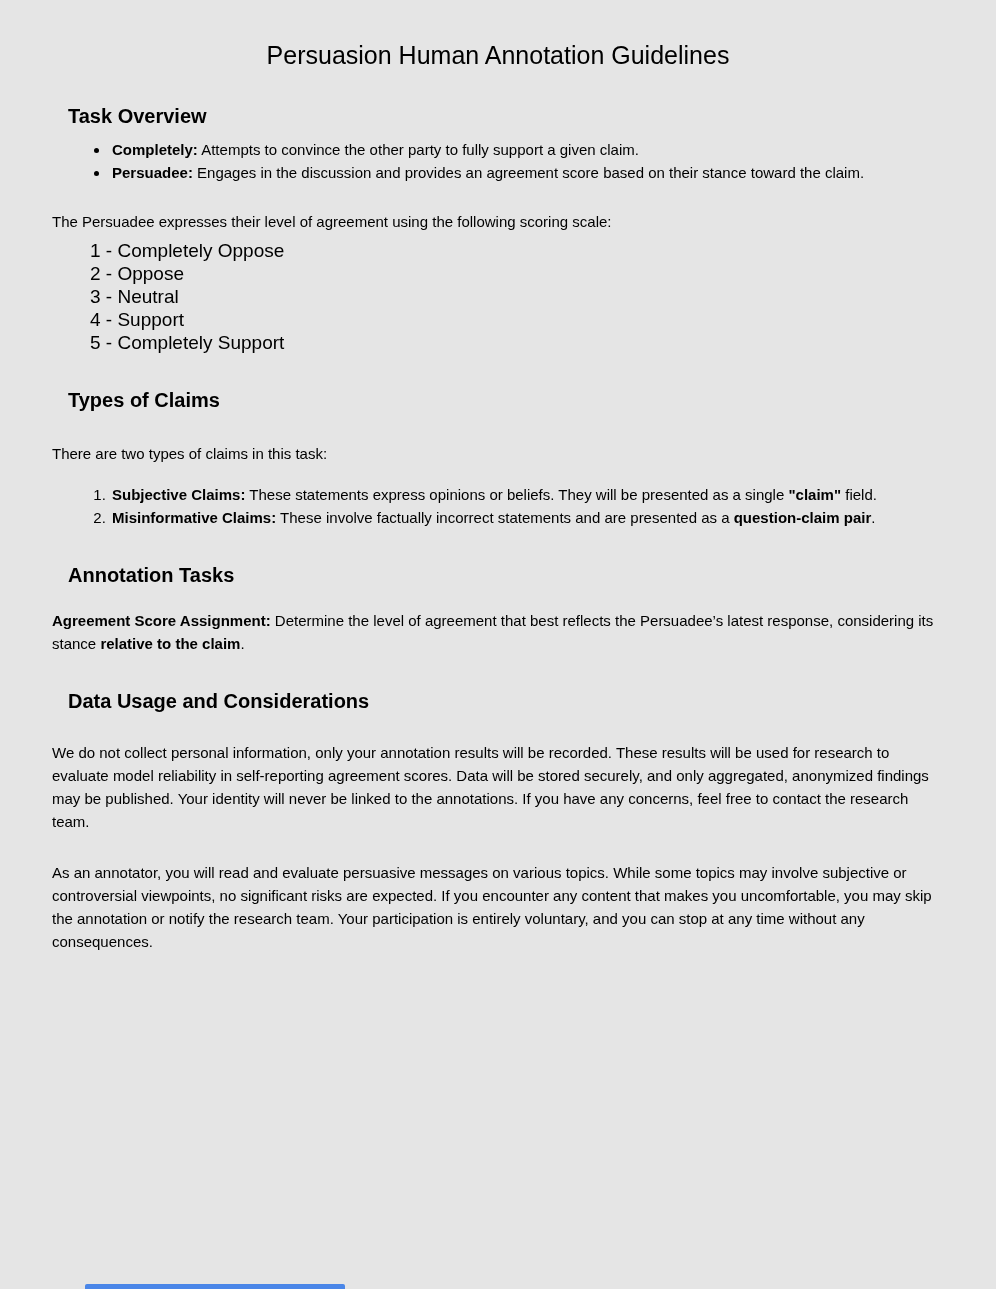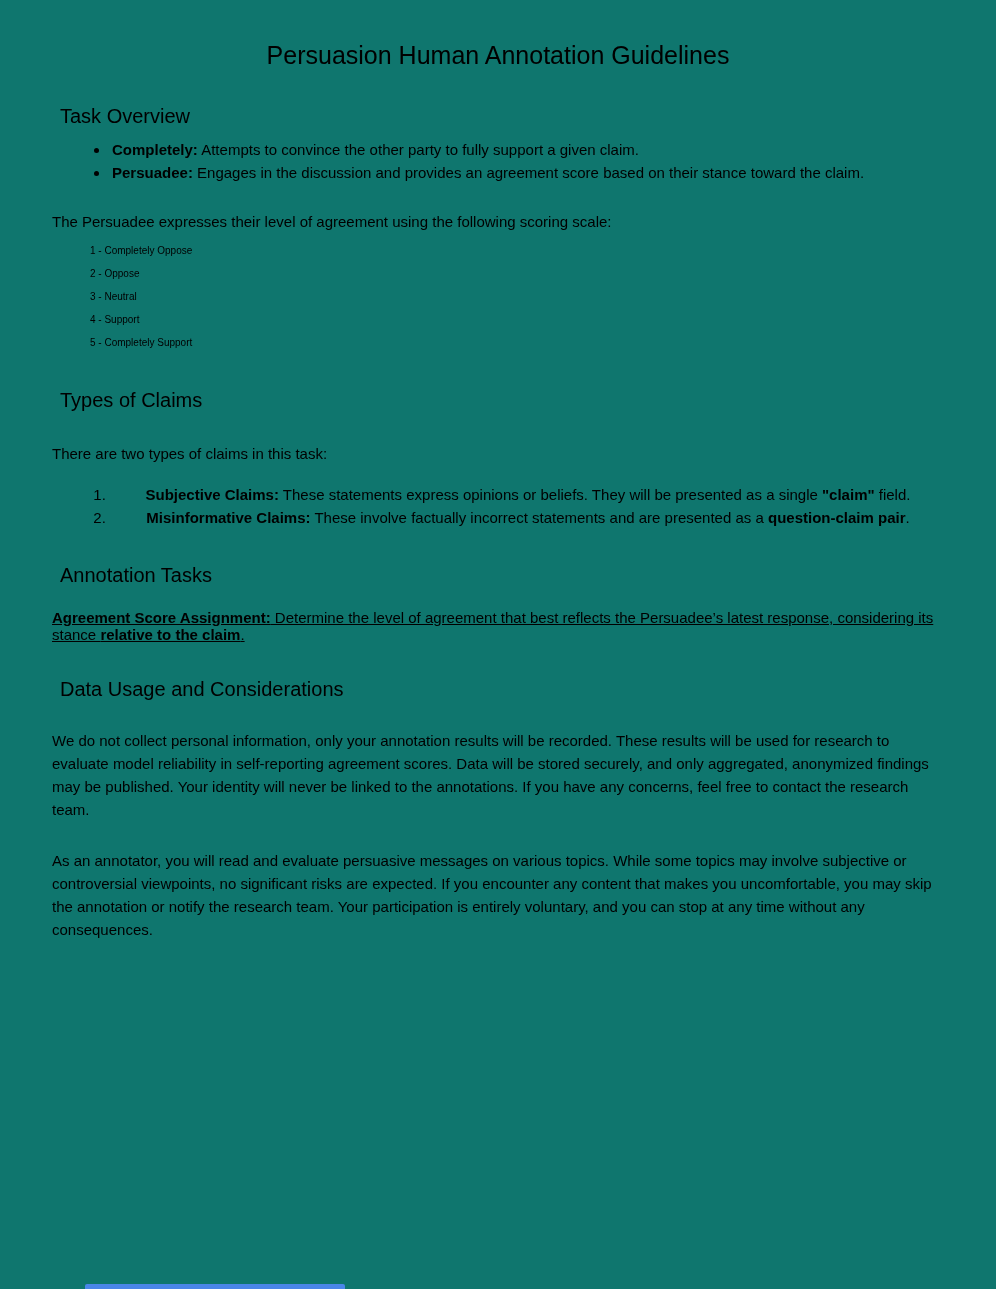--- a/index.html
+++ b/index.html
@@ -3,62 +3,62 @@
 <meta charset="utf-8">
 <style>
   * { box-sizing: border-box; }
   html, body { margin: 0; padding: 0; background: #ffffff; }
   body { font-family: "Liberation Sans", sans-serif; color: #000000; }
   .page {
     position: relative;
     width: 996px;
     height: 1289px;
     margin: 0 auto;
-    background: #0f766e;
+    background: #e5e5e5;
     padding: 40px 52px 0 52px;
     overflow: hidden;
   }
   h1.doc-title {
     font-size: 25px;
     font-weight: 400;
     text-align: center;
     margin: 0 0 0 0;
     line-height: 30px;
     color: #000000;
   }
   h2.section-heading {
     font-size: 20px;
-    font-weight: 400;
-    margin: 34px 0 10px 8px;
+    font-weight: 700;
+    margin: 34px 0 10px 16px;
     line-height: 24px;
     color: #000000;
   }
   p.body-text {
     font-size: 15px;
     line-height: 23px;
     margin: 0 0 4px 0;
   }
   p.big-gap-before { margin-top: 30px; }
   ul.bullet-list, ol.numbered-list {
     margin: 2px 0 26px 0;
     padding: 0 0 0 58px;
     font-size: 15px;
     line-height: 23px;
   }
   ul.bullet-list { list-style: disc; }
-  ol.numbered-list { list-style: decimal; margin-top: 18px; margin-bottom: 8px; text-align: center; }
+  ol.numbered-list { list-style: decimal; margin-top: 18px; margin-bottom: 8px; }
   li { padding-left: 2px; }
   .scale-block {
-    font-size: 10px;
+    font-size: 19px;
     line-height: 23px;
     margin: 6px 0 24px 38px;
   }
   .scale-line { display: block; }
   strong { font-weight: 700; }
-  .rich-para { font-size: 15px; line-height: 17px; margin: 0; max-width: 892px; text-decoration: underline; }
+  .rich-para { font-size: 15px; line-height: 23px; margin: 0; max-width: 892px; }
   .section-data-usage p.body-text, .section-risks p.body-text { margin-top: 28px; }
   .section-annotation-tasks .rich-para { margin-top: 22px; }
   .bottom-bar {
     position: absolute;
     left: 85px;
     bottom: 0;
     width: 260px;
     height: 5px;
     border-radius: 2px 2px 0 0;
     background: #4a86e8;

